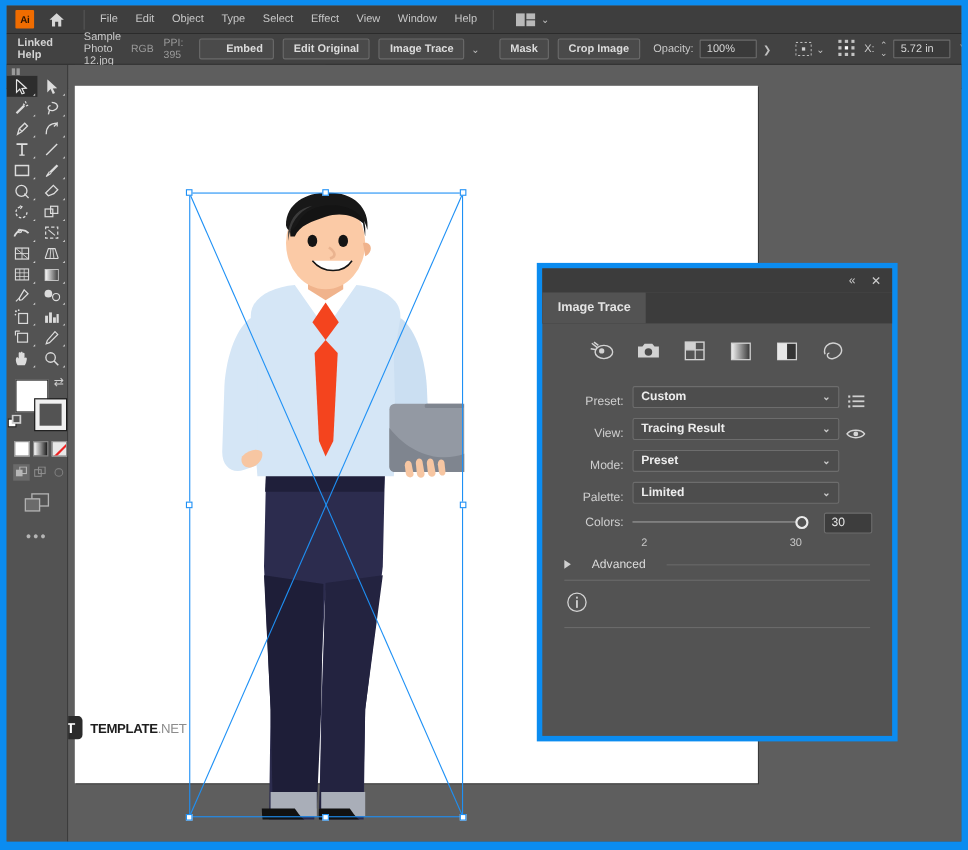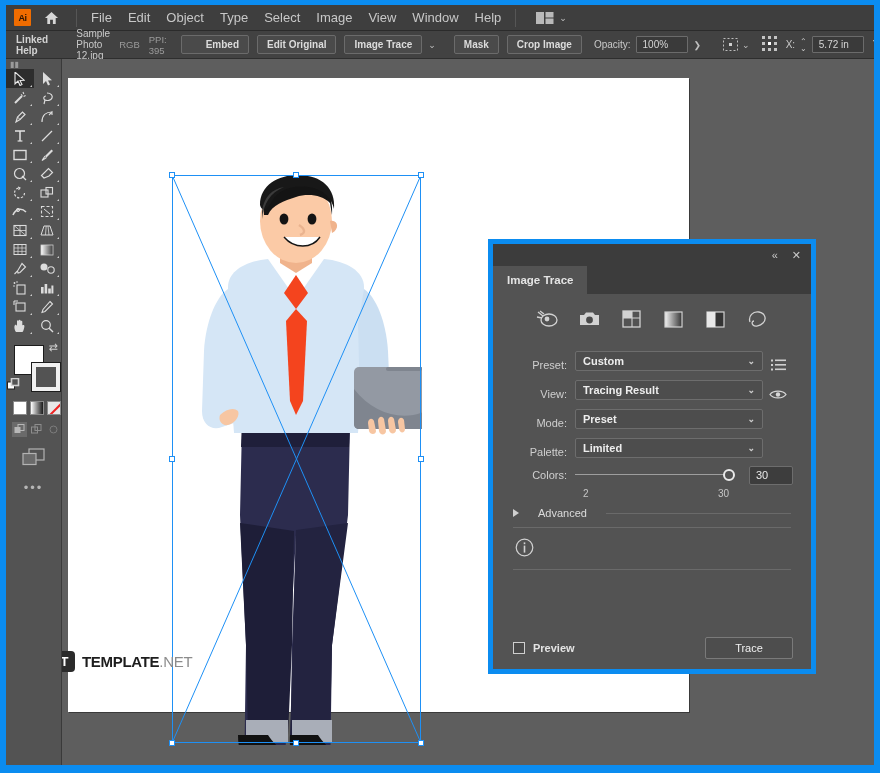--- a/index.html
+++ b/index.html
@@ -35,21 +35,21 @@
     font-size: 9px; font-weight: bold;
     display: flex; align-items: center; justify-content: center;
     margin: 0 9px 0 4px;
     border-radius: 1px;
     letter-spacing: -0.5px;
   }
   .home-icon { width: 22px; display:flex; justify-content:center; margin-right: 8px; }
   .vsep { width:1px; height:18px; background:#565656; margin:0 6px; }
   .menu-item {
     color: #c8c8c8;
-    font-size: 13px;
+    font-size: 10px;
     padding: 4px 8px;
     white-space: nowrap;
   }
   .ws-switch { margin-left: 14px; display:flex; align-items:center; gap:5px; }
 
   
   .optbar {
     height: 28px;
     background: #424242;
     display: flex;
@@ -187,21 +187,21 @@
   
   .watermark {
     position:absolute; left:-14px; bottom:40px;
     display:flex; align-items:center; gap:7px;
   }
   .wm-logo {
     width:21px;height:21px;background:#2b2b2b;border-radius:4px;
     color:#ffffff; font-size:13px; font-weight:bold;
     display:flex;align-items:center;justify-content:center;
   }
-  .wm-text { font-size:15px; font-weight:bold; letter-spacing:-0.3px;}
+  .wm-text { font-size:12px; font-weight:bold; letter-spacing:-0.3px;}
   .wm-text .b { color:#1d1d1d; }
   .wm-text .g { color:#8c8c8c; font-weight:normal;}
 
   
   .itpanel {
     position:absolute;
     left:426px; top:180px;
     width:328px; height:435px;
     background:#0b8cf0;
     padding:5px;
@@ -293,21 +293,21 @@
       <svg width="15" height="14" viewBox="0 0 16 15">
           <path d="M8 1 L15 7.5 H12.5 V14 H9.5 V9.5 H6.5 V14 H3.5 V7.5 H1 Z" fill="#d6d6d6"></path>
         </svg>
     </div>
     <div class="vsep"></div>
     <div class="menu-item">File</div>
     <div class="menu-item">Edit</div>
     <div class="menu-item">Object</div>
     <div class="menu-item">Type</div>
     <div class="menu-item">Select</div>
-    <div class="menu-item">Image</div>
+    <div class="menu-item">Effect</div>
     <div class="menu-item">View</div>
     <div class="menu-item">Window</div>
     <div class="menu-item">Help</div>
     <div class="vsep"></div>
     <div class="ws-switch">
       <svg width="18" height="12" viewBox="0 0 18 12">
         <rect x="0" y="0" width="8" height="12" fill="#b9b9b9"></rect>
         <rect x="9.5" y="0" width="8" height="5.5" fill="#b9b9b9"></rect>
         <rect x="9.5" y="6.5" width="8" height="5.5" fill="#b9b9b9"></rect>
       </svg>
@@ -855,24 +855,17 @@
                   <circle cx="9.5" cy="9.5" r="8.3" fill="none" stroke="#d2d2d2" stroke-width="1.2"></circle>
                   <rect x="8.7" y="7.6" width="1.6" height="7" fill="#d2d2d2"></rect>
                   <rect x="8.7" y="4.4" width="1.6" height="1.8" fill="#d2d2d2"></rect>
                 </svg>
             </div>
           </div>
 
           <div class="hr"></div>
         </div>
 
-        <div class="footer">
-          <div class="chk">
-            <div class="chkbox"></div>
-            <span>Preview</span>
-          </div>
-          <div class="trace-btn">Trace</div>
-        </div>
 
       </div>
     </div>
   </div>
 </div>
 
 </body></html>

